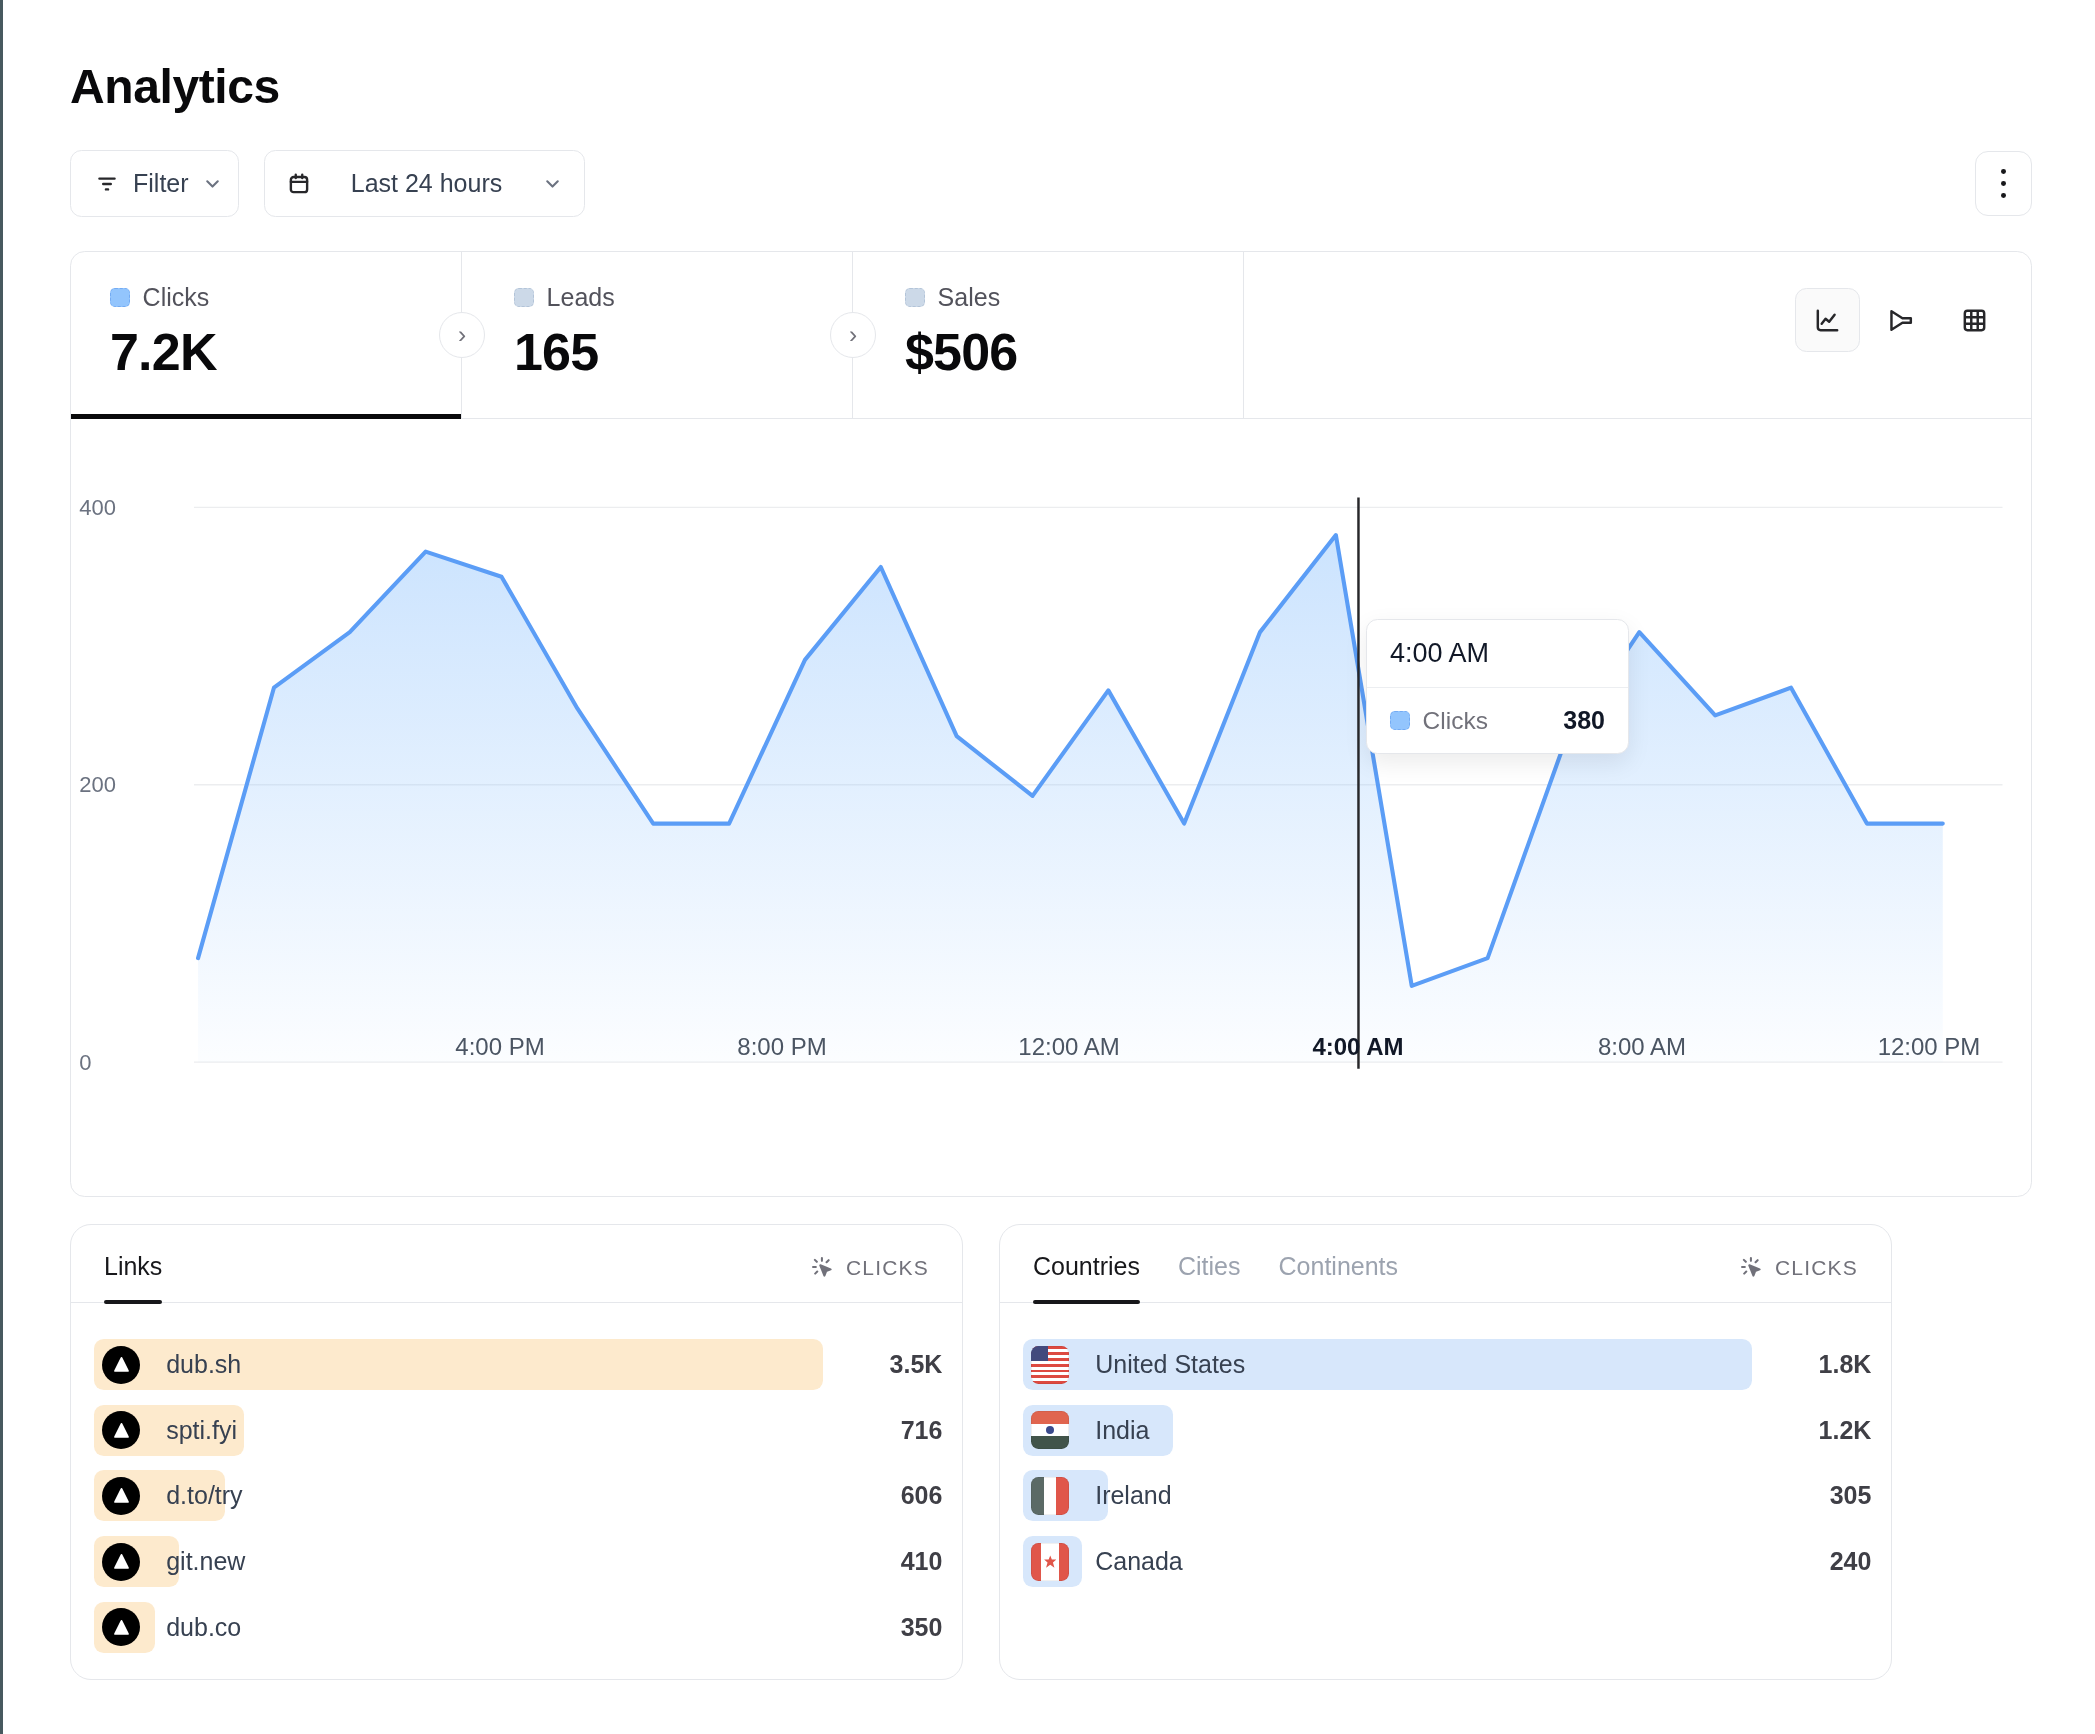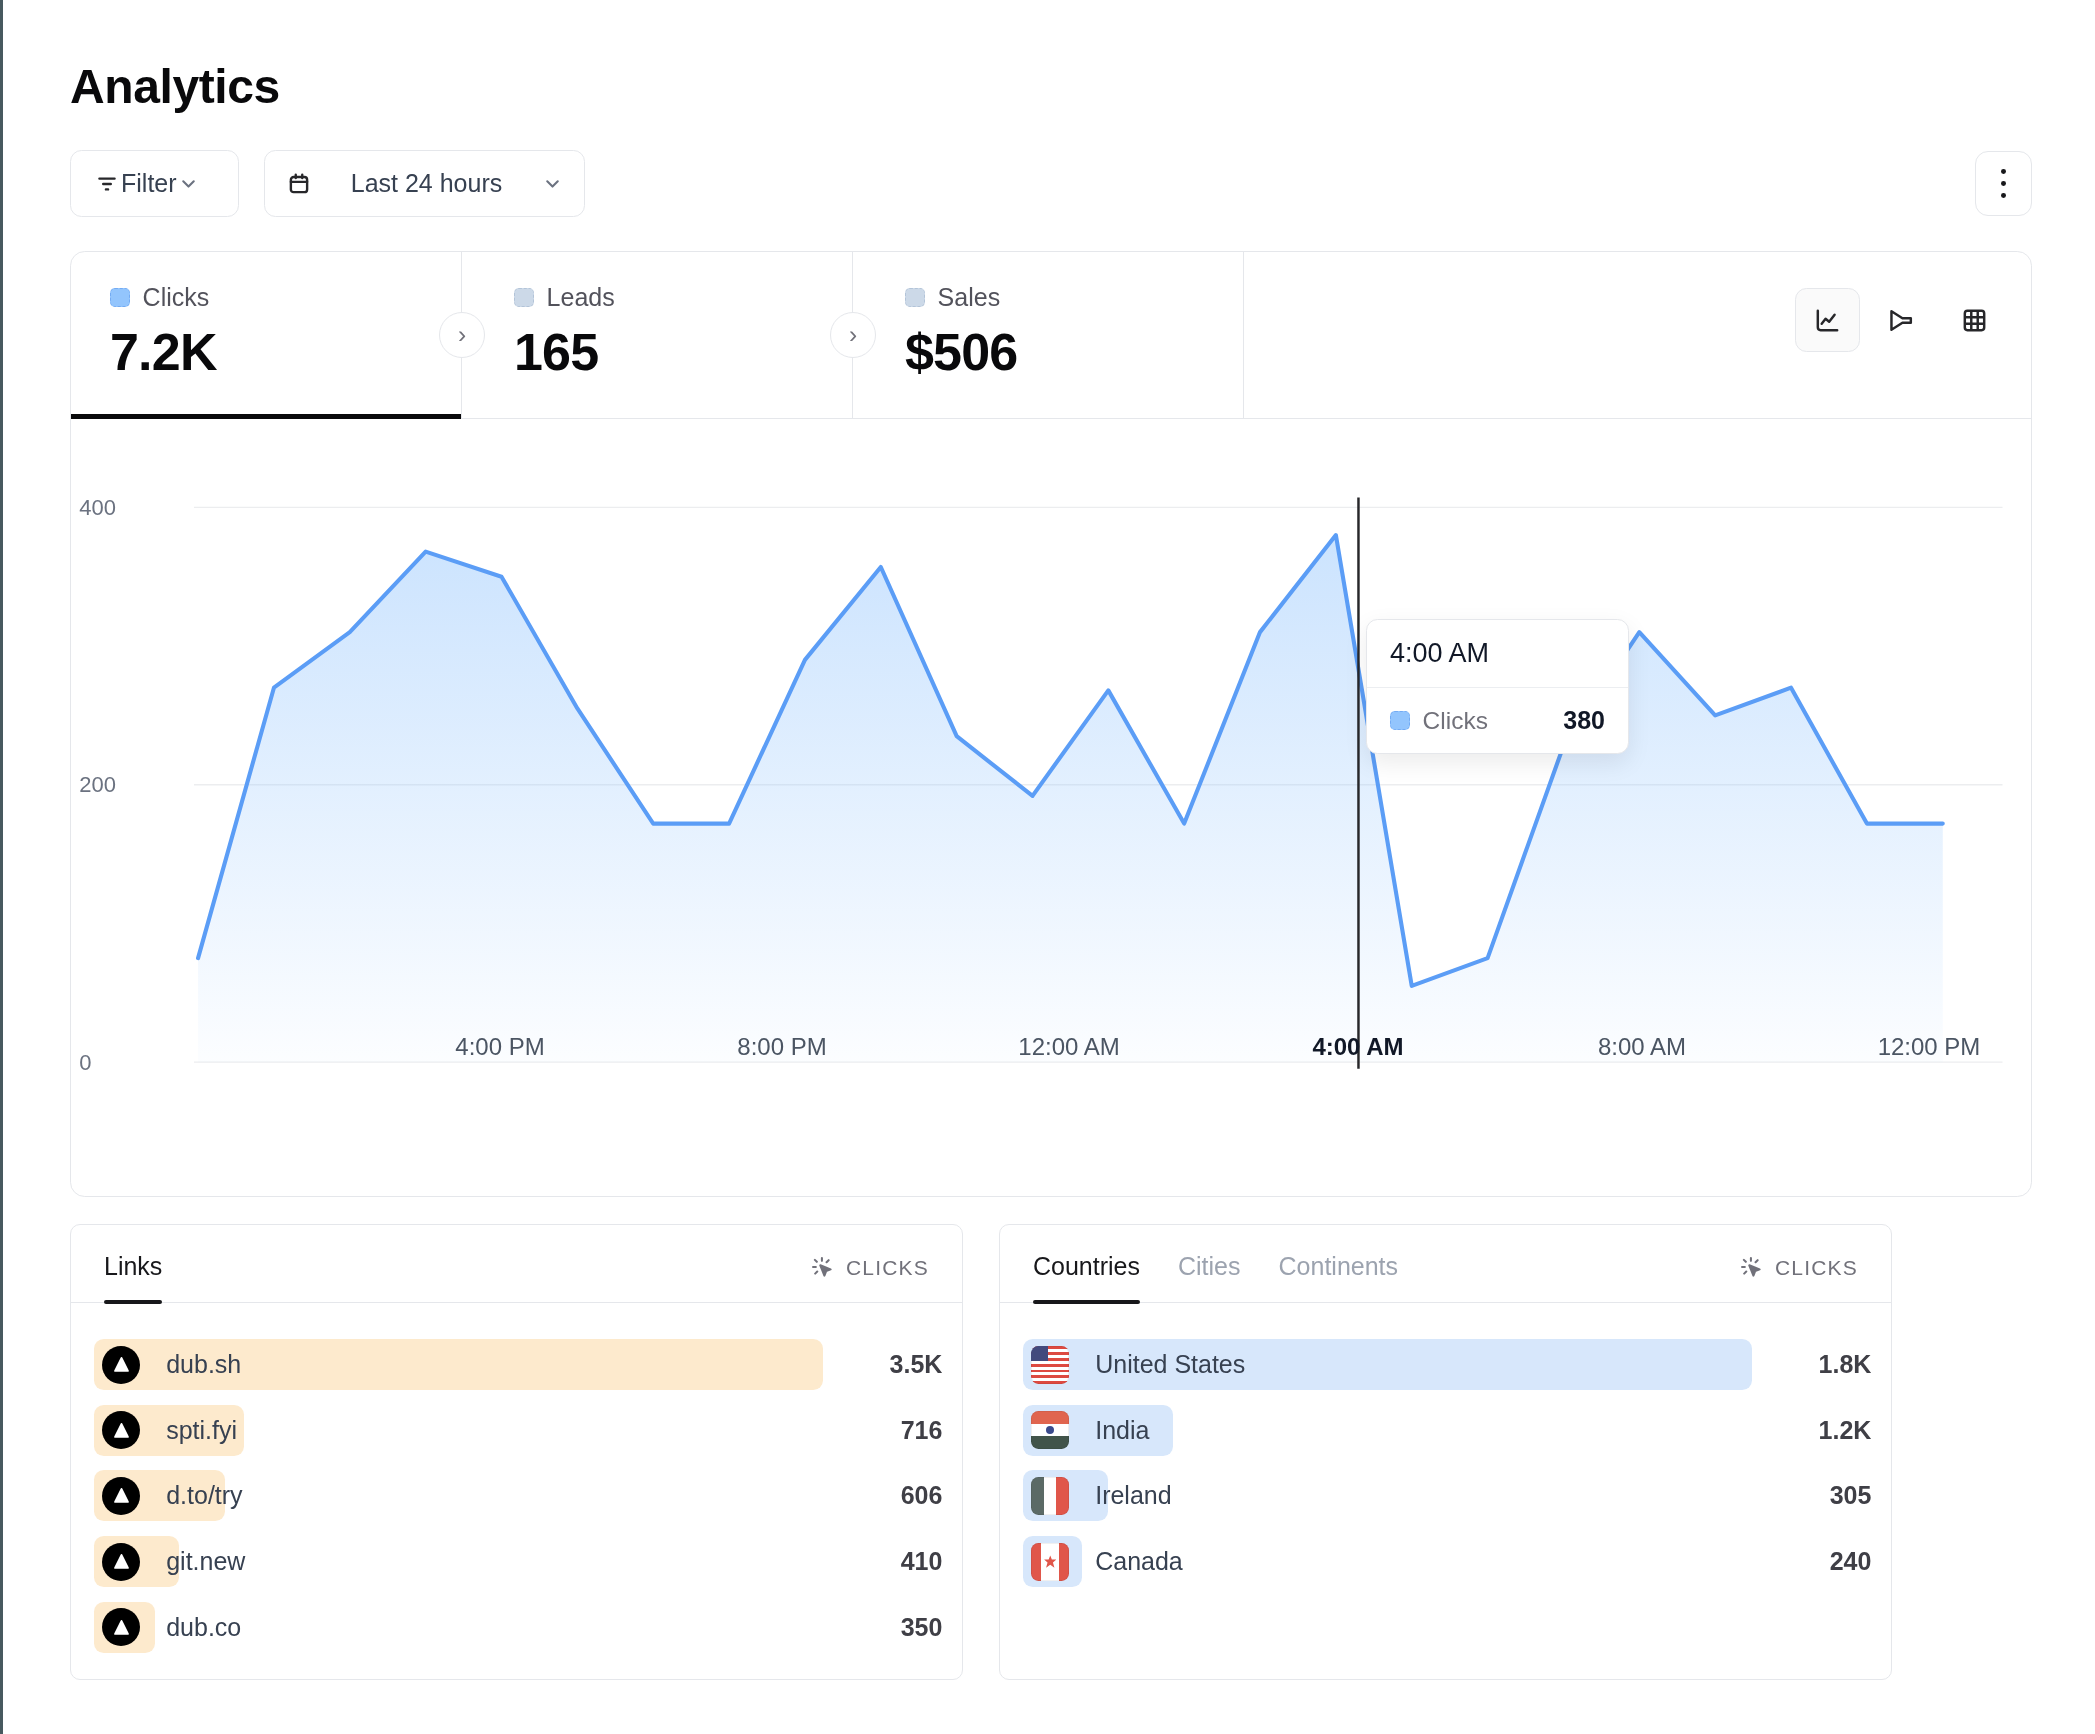--- a/index.html
+++ b/index.html
@@ -17,21 +17,21 @@
     font-family:"Liberation Sans","DejaVu Sans",sans-serif;color:#18181b;}
   body::before{content:"";position:absolute;left:0;top:0;bottom:0;width:3.3px;background:var(--edge-strip);}
   .page{position:absolute;left:70px;top:0;width:1962px;}
 
   
   .title{margin-top:59px;font-size:48px;font-weight:700;letter-spacing:-0.4px;color:#09090b;}
   .toolbar{margin-top:36px;display:flex;align-items:center;justify-content:space-between;}
   .toolbar-left{display:flex;align-items:center;gap:24.5px;}
   .btn{display:flex;align-items:center;background:#fff;border:1.2px solid var(--border);
        border-radius:11.5px;height:67px;cursor:pointer;}
-  .btn-filter{width:169px;padding:0 23px;gap:1px;}
+  .btn-filter{width:169px;padding:0 23px;gap:13px;}
   .btn-date{width:321px;padding:0 21px;gap:14.7px;}
   .btn-label{font-size:25px;color:#374151;font-weight:500;white-space:nowrap;}
   .btn-date .btn-label{flex:1;}
   .icon{display:inline-flex;align-items:center;justify-content:center;flex:none;}
   .icon svg{display:block;}
   .kebab-btn{width:57px;height:65px;border:1.2px solid var(--border);border-radius:13px;background:#fff;
     display:flex;flex-direction:column;align-items:center;justify-content:center;gap:7.4px;cursor:pointer;}
   .kebab-btn i{width:4.9px;height:4.9px;border-radius:50%;background:#18181b;}
 
   
@@ -66,21 +66,21 @@
     border:1.2px solid var(--border);border-radius:11.5px;box-shadow:0 8.2px 23px rgba(0,0,0,.08);z-index:5;}
   .tooltip-head{padding:18px 23px;font-size:27px;font-weight:500;color:#111827;border-bottom:1.2px solid #eceef1;}
   .tooltip-row{display:flex;align-items:center;gap:13px;padding:18px 23px;}
   .tooltip-row .legend-square{width:19.6px;height:19.6px;}
   .tooltip-series{font-size:24.5px;color:#71717a;flex:1;}
   .tooltip-value{font-size:25px;font-weight:700;color:#111827;}
 
   
   .bottom{display:flex;gap:36px;margin-top:27px;}
   .panel{position:relative;width:893px;height:456px;border:1.2px solid var(--border);
-    border-radius:10px;background:#fff;}
+    border-radius:21px;background:#fff;}
   .panel-head{display:flex;align-items:flex-end;height:78px;padding:0 33px 21px 33px;
     border-bottom:1.2px solid var(--border);}
   .panel-tabs{display:flex;gap:38px;flex:1;}
   .panel-tab{position:relative;font-size:25px;color:#9ca3af;cursor:pointer;white-space:nowrap;}
   .panel-tab.active{color:#18181b;font-weight:500;}
   .panel-tab.active::after{content:"";position:absolute;left:0;right:0;bottom:-23px;height:4.1px;background:#18181b;border-radius:2.5px;}
   .metric{display:flex;align-items:center;gap:9.8px;color:#71717a;cursor:pointer;}
   .metric-label{font-size:21px;font-weight:500;letter-spacing:1.2px;}
   .rows{position:absolute;left:0;right:0;top:78px;padding:36px 19.6px 0 23px;display:flex;
     flex-direction:column;gap:14.7px;}

